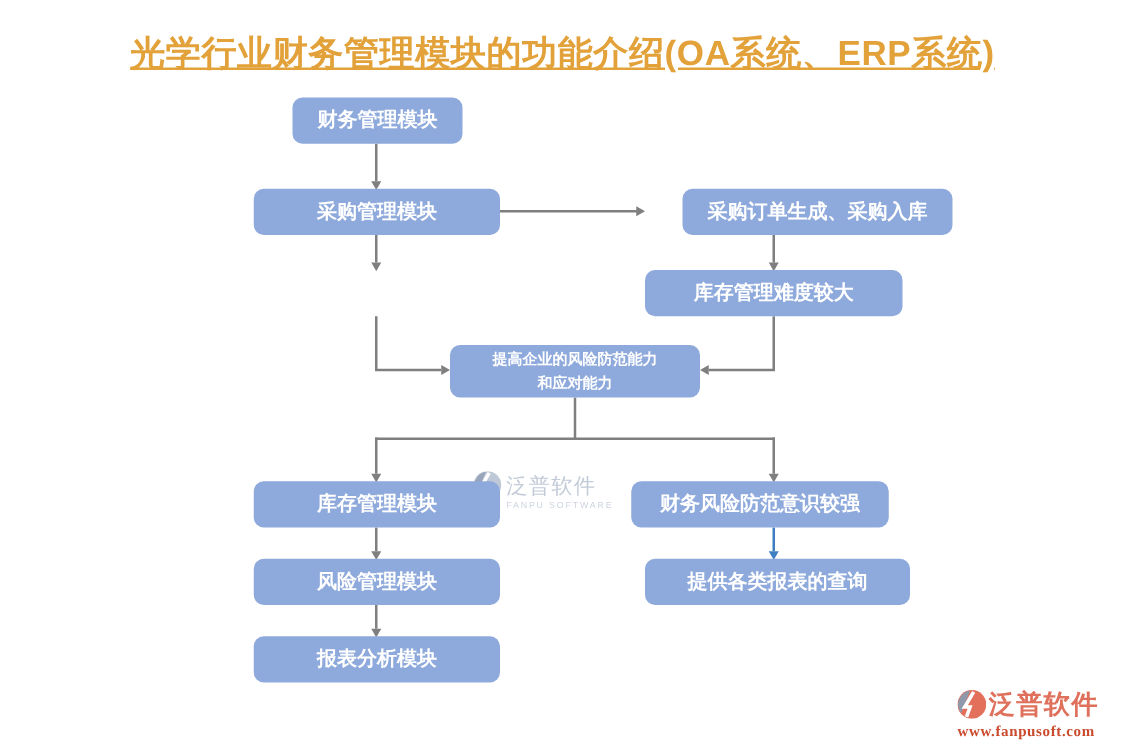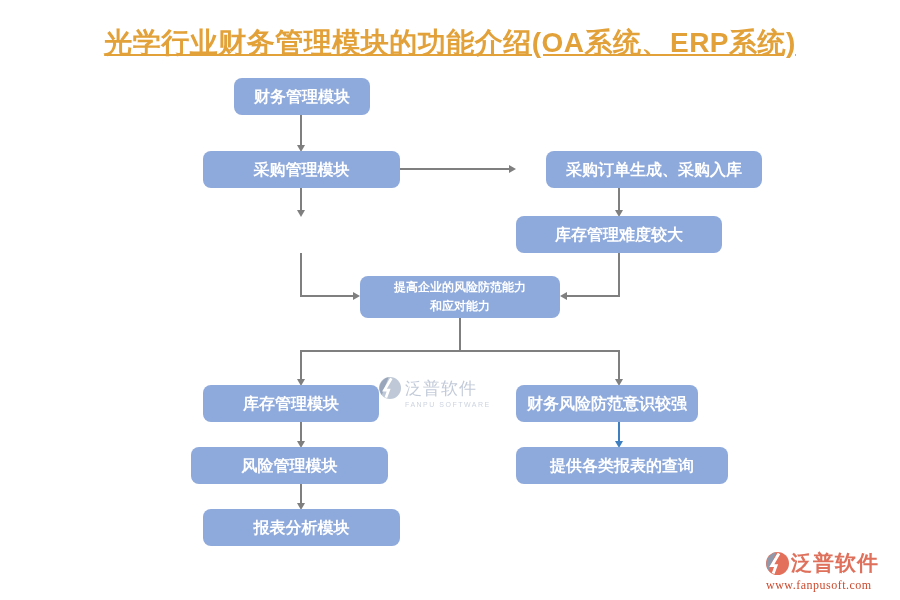--- a/index.html
+++ b/index.html
@@ -26,21 +26,21 @@
   .ah-d.blue{border-top-color:#3E7FC1;}
   .ah-r{border-top:4px solid transparent;border-bottom:4px solid transparent;border-left:7px solid #7F7F7F;}
   .ah-l{border-top:4px solid transparent;border-bottom:4px solid transparent;border-right:7px solid #7F7F7F;}
   .wm-center{position:absolute;left:379px;top:377px;display:flex;align-items:flex-start;z-index:1;}
   .wm-center .txt{margin-left:4px;}
   .wm-center .brand{font-size:17px;font-weight:400;color:#C3CBD9;letter-spacing:1px;}
   .wm-center .sub{font-size:7px;color:#CDD4E0;letter-spacing:1.5px;margin-top:1px;}
   .wm-corner{position:absolute;left:766px;top:549px;z-index:3;}
   .wm-corner .row{display:flex;align-items:center;}
   .wm-corner .brand{font-size:21px;font-weight:700;color:#DF705B;margin-left:2px;letter-spacing:1px;}
-  .wm-corner .url{font-size:12px;font-weight:400;color:#CB4A2E;margin-top:1px;letter-spacing:0.5px;font-family:"Liberation Serif","DejaVu Serif",serif;}
+  .wm-corner .url{font-size:12px;font-weight:700;color:#CB4A2E;margin-top:1px;letter-spacing:0.5px;font-family:"Liberation Serif","DejaVu Serif",serif;}
   .logo{display:block;}
 </style>
 </head>
 <body>
 
 <div class="canvas">
 
   <h1 class="title">光学行业财务管理模块的功能介绍(OA系统、ERP系统)</h1>
 
   <div class="node" style="left:234px;top:78px;width:136px;height:37px">
@@ -60,29 +60,29 @@
     <span>库存管理难度较大</span>
   </div>
 
   <div class="node" style="left:360px;top:276px;width:200px;height:42px;font-size:12px">
     <span>
       <span class="l2">提高企业的风险防范能力</span>
       <span class="l2">和应对能力</span>
     </span>
   </div>
 
-  <div class="node" style="left:203px;top:385px;width:176px;height:37px">
+  <div class="node" style="left:203px;top:385px;width:197px;height:37px">
     <span>库存管理模块</span>
   </div>
 
-  <div class="node" style="left:516px;top:385px;width:182px;height:37px">
+  <div class="node" style="left:505px;top:385px;width:206px;height:37px">
     <span>财务风险防范意识较强</span>
   </div>
 
-  <div class="node" style="left:191px;top:447px;width:197px;height:37px">
+  <div class="node" style="left:203px;top:447px;width:197px;height:37px">
     <span>风险管理模块</span>
   </div>
 
   <div class="node" style="left:516px;top:447px;width:212px;height:37px">
     <span>提供各类报表的查询</span>
   </div>
 
   <div class="node" style="left:203px;top:509px;width:197px;height:37px">
     <span>报表分析模块</span>
   </div>

